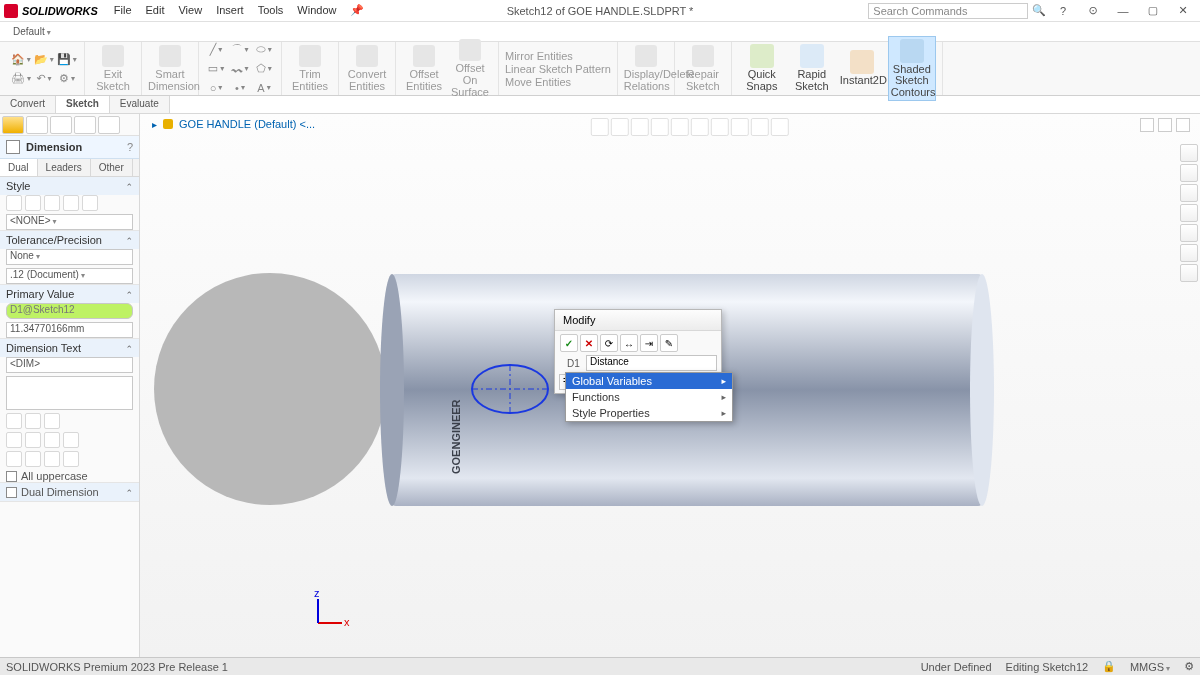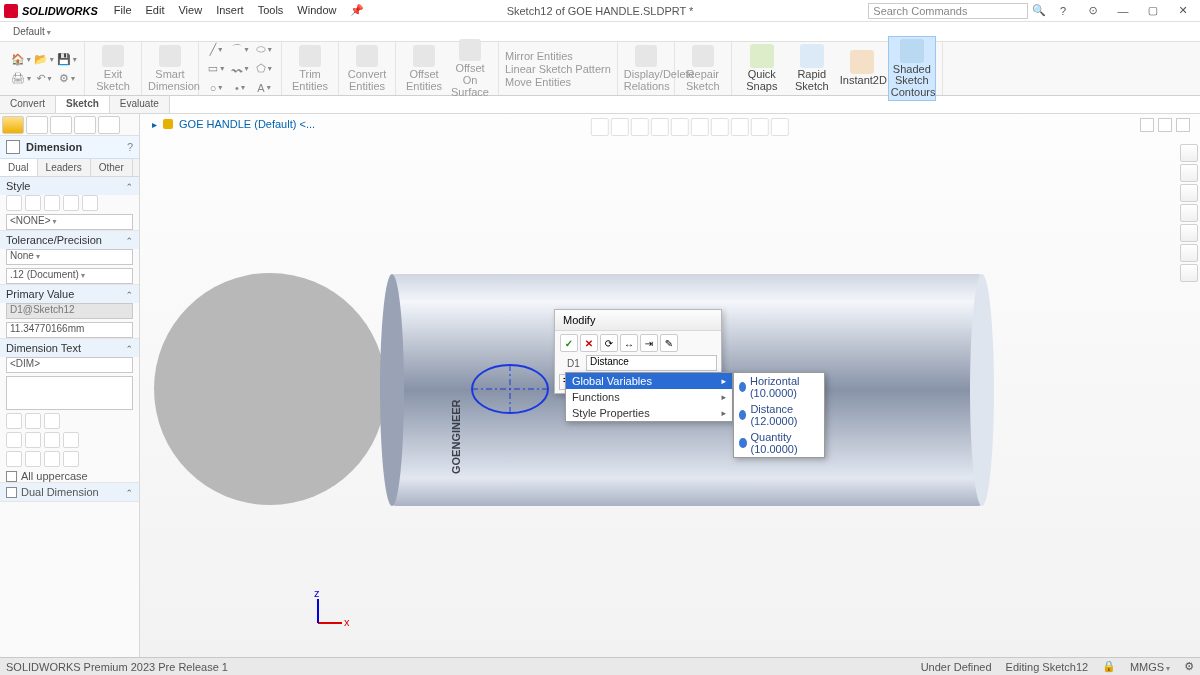--- a/index.html
+++ b/index.html
@@ -36,21 +36,21 @@
 .prop-head { background:#eef6ff; border-bottom:1px solid #cfe0f0; padding:4px 6px; display:flex; align-items:center; gap:6px;}
 .prop-head .chk { width:14px; height:14px; border:1px solid #888; background:#fff;}
 .prop-head .lbl { font-weight:bold; color:#333;}
 .prop-tabs { display:flex; border-bottom:1px solid #d8d8d8; background:#f3f3f3;}
 .prop-tabs span { padding:3px 8px; font-size:10px; color:#555; border-right:1px solid #d8d8d8;}
 .prop-tabs span.active { background:#fff;}
 .section { border-bottom:1px solid #e5e5e5;}
 .sec-head { background:#eaf2fb; padding:3px 6px; font-size:10px; color:#333; display:flex; align-items:center; justify-content:space-between;}
 .sec-body { padding:0 6px; display:flex; flex-direction:column; gap:3px;}
 .field { width:100%; height:16px; border:1px solid #c8c8c8; background:#fff; font-size:10px; padding:0 3px; color:#555;}
-.field.ro { background:#e5e5e5; color:#777;}
+.field.ro { background:#bef264; color:#777;border-radius:6px;}
 .iconrow { display:flex; gap:3px;}
 .iconrow .mi { width:16px; height:16px; border:1px solid #d8d8d8; background:#fff; border-radius:2px;}
 .canvas-wrap { flex:1; position:relative; background:linear-gradient(#fdfdfd,#f2f2f2);}
 .crumb { position:absolute; top:4px; left:12px; display:flex; align-items:center; gap:6px; color:#0063b1; font-size:10px;}
 .crumb .ci { width:10px; height:10px; background:#e8b000; border-radius:2px; display:inline-block;}
 .view-tools { position:absolute; top:4px; left:50%; transform:translateX(-40%); display:flex; gap:2px; align-items:center;}
 .view-tools .vt { width:18px; height:18px; border:1px solid #e0e0e0; background:#fff; border-radius:2px;}
 .corner-icons { position:absolute; top:4px; right:10px; display:flex; gap:4px;}
 .corner-icons .ci2 { width:14px; height:14px; border:1px solid #ccc; background:#fff;}
 .right-rail { position:absolute; right:0; top:30px; width:20px; display:flex; flex-direction:column; gap:2px;}
@@ -419,34 +419,20 @@
       <div class="row">
           <span>Functions</span>
           <span class="arr">▸</span>
         </div>
       <div class="row">
           <span>Style Properties</span>
           <span class="arr">▸</span>
         </div>
     </div>
 
-    <div class="sub-menu">
-      <div class="srow">
-          <span class="dot"></span>
-          <span>Horizontal (10.0000)</span>
-        </div>
-      <div class="srow">
-          <span class="dot"></span>
-          <span>Distance (12.0000)</span>
-        </div>
-      <div class="srow">
-          <span class="dot"></span>
-          <span>Quantity (10.0000)</span>
-        </div>
-    </div>
 
     <svg class="triad" width="40" height="40">
       <line x1="8" y1="32" x2="32" y2="32" stroke="#d00" stroke-width="2"></line>
         <text x="34" y="35" fill="#d00" font-size="8">x</text>
       <line x1="8" y1="32" x2="8" y2="8" stroke="#00d" stroke-width="2"></line>
         <text x="4" y="6" fill="#00d" font-size="8">z</text>
     </svg>
   </div>
 </div>
 

